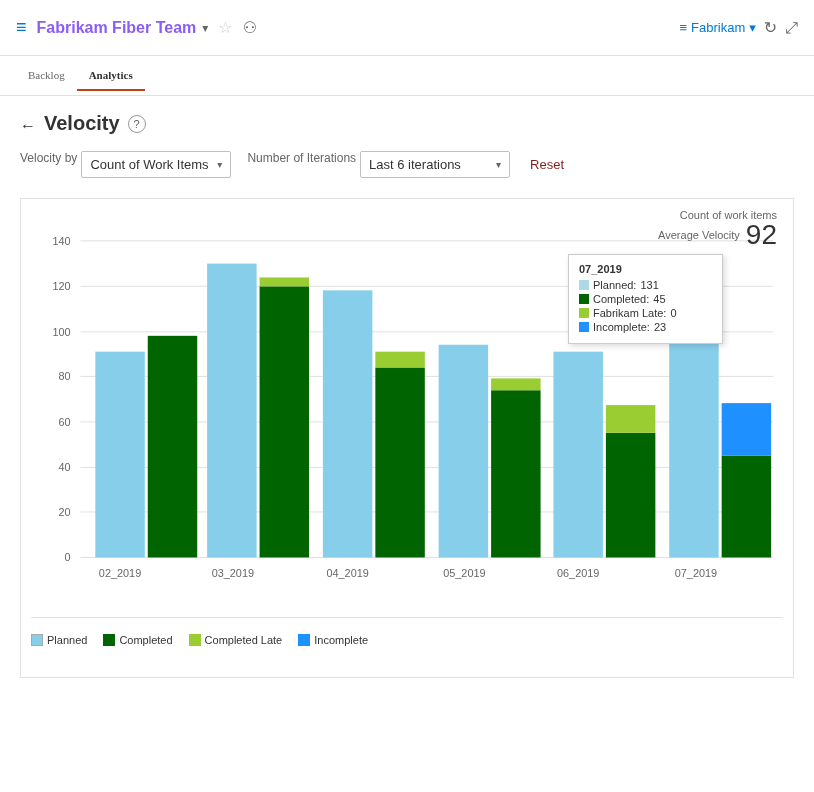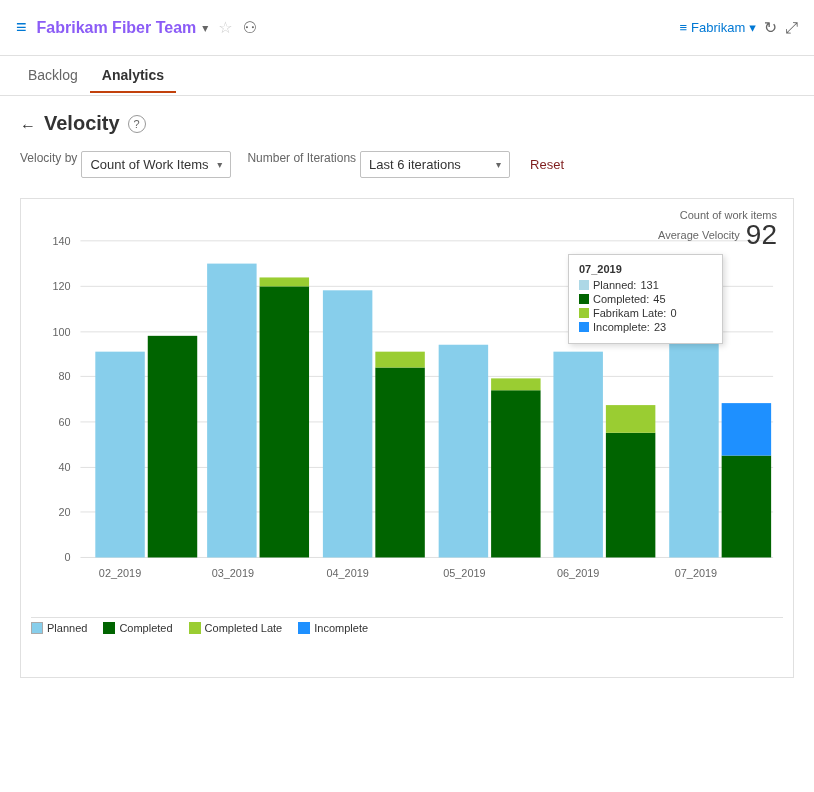--- a/index.html
+++ b/index.html
@@ -10,21 +10,21 @@
     .header-title { font-size: 16px; font-weight: 600; color: #8b5cf6; }
     .header-chevron { margin-left: 6px; color: #666; font-size: 12px; cursor: pointer; }
     .header-star { margin-left: 10px; color: #ccc; font-size: 16px; cursor: pointer; }
     .header-team { margin-left: 10px; color: #666; font-size: 16px; cursor: pointer; }
     .header-spacer { flex: 1; }
     .header-right { display: flex; align-items: center; gap: 8px; }
     .stories-btn { display: flex; align-items: center; gap: 4px; color: #0078d4; font-size: 13px; cursor: pointer; border: none; background: none; }
     .refresh-btn, .expand-btn { background: none; border: none; cursor: pointer; color: #666; font-size: 16px; }
 
     .nav-tabs { display: flex; align-items: center; padding: 0 16px; border-bottom: 1px solid #e0e0e0; height: 40px; }
-    .nav-tab { padding: 8px 12px; font-size: 14px; cursor: pointer; color: #666; border-bottom: 2px solid transparent; }
+    .nav-tab { padding: 8px 12px; font-size: 11px; cursor: pointer; color: #666; border-bottom: 2px solid transparent; font-family: Liberation Serif, serif; }
     .nav-tab.active { color: #333; font-weight: 600; border-bottom: 2px solid #c2410c; }
 
     .page-content { padding: 16px 20px; }
     .page-title-row { display: flex; align-items: center; gap: 8px; margin-bottom: 16px; }
     .back-btn { background: none; border: none; cursor: pointer; color: #333; font-size: 16px; }
     .page-title { font-size: 20px; font-weight: 600; color: #333; }
     .help-icon { color: #666; font-size: 14px; cursor: pointer; border: 1px solid #999; border-radius: 50%; width: 18px; height: 18px; display: flex; align-items: center; justify-content: center; font-size: 11px; }
 
     .filters-row { display: flex; align-items: flex-end; gap: 16px; margin-bottom: 20px; }
     .filter-group { display: flex; gap: 4px; }
@@ -37,21 +37,21 @@
     .velocity-summary { position: absolute; top: 10px; right: 16px; text-align: right; }
     .velocity-label { font-size: 11px; color: #666; }
     .velocity-avg-label { font-size: 11px; color: #666; }
     .velocity-number { font-size: 28px; font-weight: 300; color: #333; line-height: 1; }
 
     .tooltip-box { position: absolute; top: 50px; right: 90px; background: #fff; border: 1px solid #ccc; padding: 8px 10px; font-size: 11px; box-shadow: 2px 2px 6px rgba(0,0,0,0.15); z-index: 10; min-width: 140px; }
     .tooltip-title { font-weight: 600; margin-bottom: 4px; }
     .tooltip-row { display: flex; align-items: center; gap: 4px; margin: 2px 0; }
     .tooltip-swatch { width: 10px; height: 10px; display: inline-block; }
 
-    .legend { display: flex; align-items: flex-start; gap: 16px; margin-top: 8px; padding-top: 4px; border-top: 1px solid #e0e0e0; }
+    .legend { display: flex; align-items: flex-start; gap: 16px; margin-top: 8px; padding-top: 16px; border-top: 1px solid #e0e0e0; }
     .legend-item { display: flex; align-items: center; gap: 4px; font-size: 11px; }
     .legend-swatch { width: 12px; height: 12px; display: inline-block; }
   </style>
 </head>
 <body>
 
 <div class="header">
   <span class="header-icon">≡</span>
   <span class="header-title">Fabrikam Fiber Team</span>
   <span class="header-chevron">▾</span>

